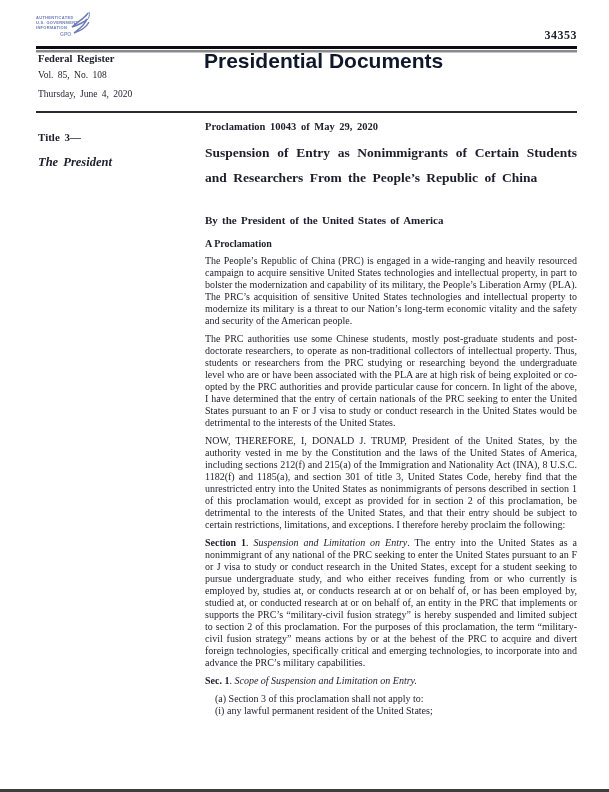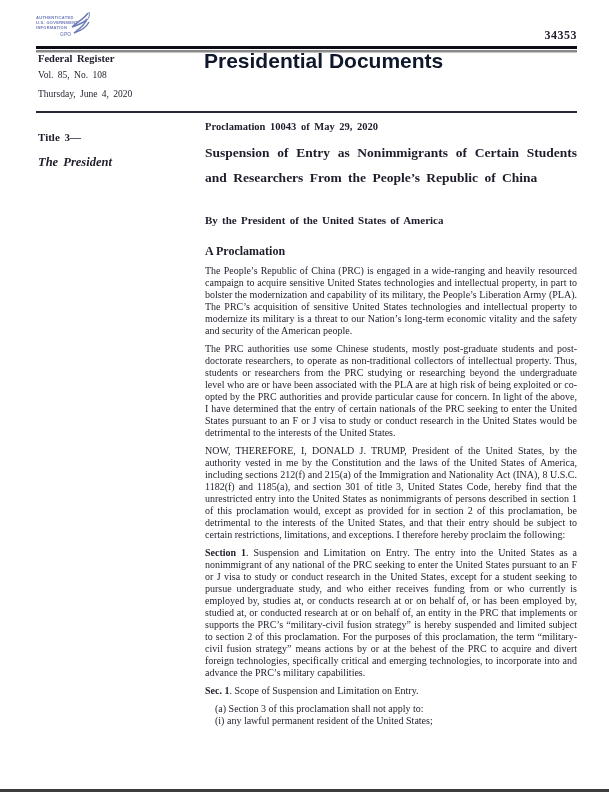--- a/index.html
+++ b/index.html
@@ -144,32 +144,32 @@
     margin: 0 0 24px 0;
   }
   .proc-byline {
     font-weight: bold;
     font-size: 11px;
     word-spacing: 1.5px;
     margin: 0 0 9px 0;
   }
   .proc-subheading {
     font-weight: bold;
-    font-size: 12px;
-    margin: 18px 0 6px 0;
+    font-size: 10px;
+    margin: 12px 0 6px 0;
   }
   .paragraphs p {
     font-size: 10px;
     line-height: 12px;
     text-align: justify;
     margin: 0 0 6px 0;
   }
   .paragraphs p.indent { text-indent: 10px; margin-bottom: 0; }
   .seg-bold { font-weight: bold; }
-  .seg-italic { }
+  .seg-italic { font-style: italic; }
 
   .bottom-edge {
     position: absolute;
     left: 0;
     right: 0;
     bottom: 0;
     height: 3px;
     background: #3d3d3d;
   }
 </style>

